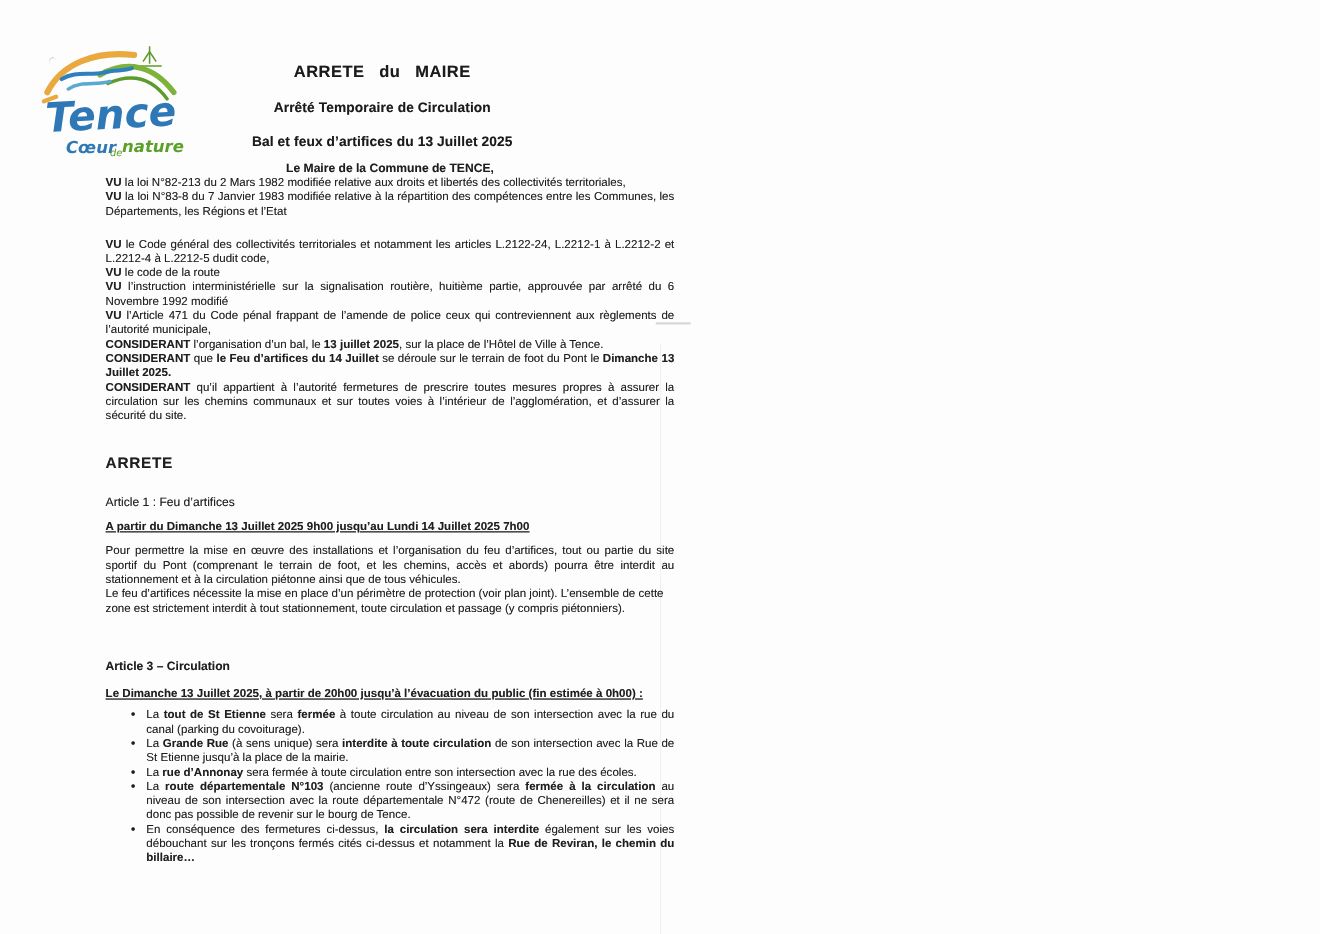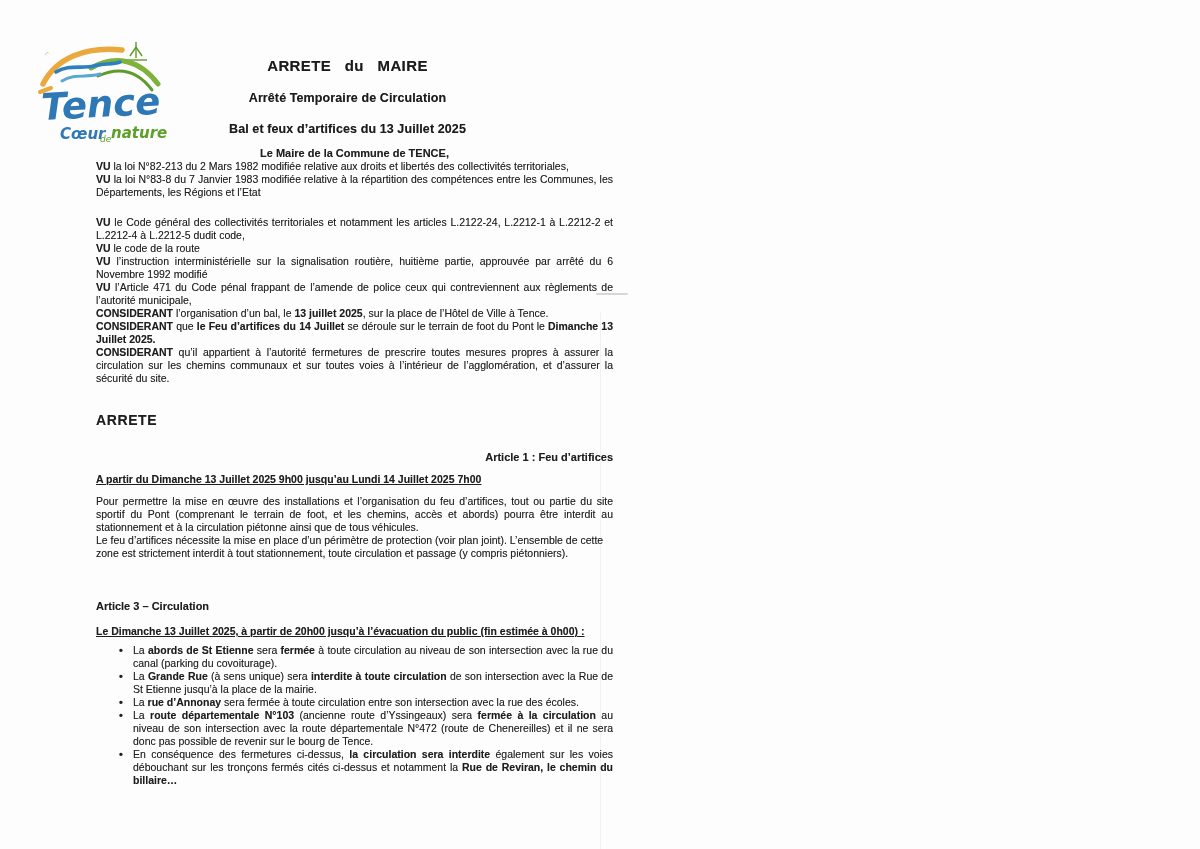--- a/index.html
+++ b/index.html
@@ -33,21 +33,21 @@
     margin-left:36px;
   }
   .doc-body p{margin:0;}
   .just{text-align:justify;text-justify:inter-word;}
   .salutation{text-align:center;font-weight:700;font-size:11px;}
   .gap-before{margin-top:17px !important;}
   .arrete-heading{
     margin-top:26px !important;text-align:left;
     font-size:14px;font-weight:700;line-height:18px;letter-spacing:.6px;
   }
-  .article-heading{margin-top:22px !important;font-weight:700;font-size:11px;text-align:right;}
+  .article-heading{margin-top:22px !important;font-weight:400;font-size:11px;}
   .article-heading-2{margin-top:40px !important;font-weight:700;font-size:11px;}
   .period-line{margin-top:9px !important;margin-left:40px;font-weight:700;text-decoration:underline;}
   .period-line-2{margin-top:12px !important;font-weight:700;text-decoration:underline;}
   .para-top{margin-top:9px !important;}
 
   ul.closures{list-style:none;margin:6px 0 0 0;padding:0 0 0 37px;}
   ul.closures li{position:relative;margin:0;}
   ul.closures li::before{
     content:"\2022";position:absolute;left:-14px;top:0;
     font-size:11px;font-weight:700;color:#1e1e1e;
@@ -115,21 +115,21 @@
 
     <p class="article-heading">Article 1 : Feu d’artifices</p>
     <p class="period-line">A partir du Dimanche 13 Juillet 2025 9h00 jusqu’au Lundi 14 Juillet 2025 7h00</p>
     <p class="just para-top">Pour permettre la mise en œuvre des installations et l’organisation du feu d’artifices, tout ou partie du site sportif du Pont (comprenant le terrain de foot, et les chemins, accès et abords) pourra être interdit au stationnement et à la circulation piétonne ainsi que de tous véhicules.</p>
     <p>Le feu d’artifices nécessite la mise en place d’un périmètre de protection (voir plan joint). L’ensemble de cette zone est strictement interdit à tout stationnement, toute circulation et passage (y compris piétonniers).</p>
 
     <p class="article-heading-2">Article 3 – Circulation</p>
     <p class="period-line-2">Le Dimanche 13 Juillet 2025, à partir de 20h00 jusqu’à l’évacuation du public (fin estimée à 0h00) :</p>
 
     <ul class="closures">
-      <li class="just"><span>La </span><span class="b">abords de St Etienne</span><span> sera </span><span class="b">fermée</span><span> à toute circulation au niveau de son intersection avec la rue du canal (parking du covoiturage).</span></li>
+      <li class="just"><span>La </span><span class="b">tout de St Etienne</span><span> sera </span><span class="b">fermée</span><span> à toute circulation au niveau de son intersection avec la rue du canal (parking du covoiturage).</span></li>
       <li class="just"><span>La </span><span class="b">Grande Rue</span><span> (à sens unique) sera </span><span class="b">interdite à toute circulation</span><span> de son intersection avec la Rue de St Etienne jusqu’à la place de la mairie.</span></li>
       <li><span>La </span><span class="b">rue d’Annonay</span><span> sera fermée à toute circulation entre son intersection avec la rue des écoles.</span></li>
       <li class="just"><span>La </span><span class="b">route départementale N°103</span><span> (ancienne route d’Yssingeaux) sera </span><span class="b">fermée à la circulation</span><span> au niveau de son intersection avec la route départementale N°472 (route de Chenereilles) et il ne sera donc pas possible de revenir sur le bourg de Tence.</span></li>
       <li class="just"><span>En conséquence des fermetures ci-dessus, </span><span class="b">la circulation sera interdite</span><span> également sur les voies débouchant sur les tronçons fermés cités ci-dessus et notamment la </span><span class="b">Rue de Reviran, le chemin du billaire…</span></li>
     </ul>
 
   </div>
 
   <div class="artifact art-squiggle"></div>
   <div class="artifact art-dash"></div>

